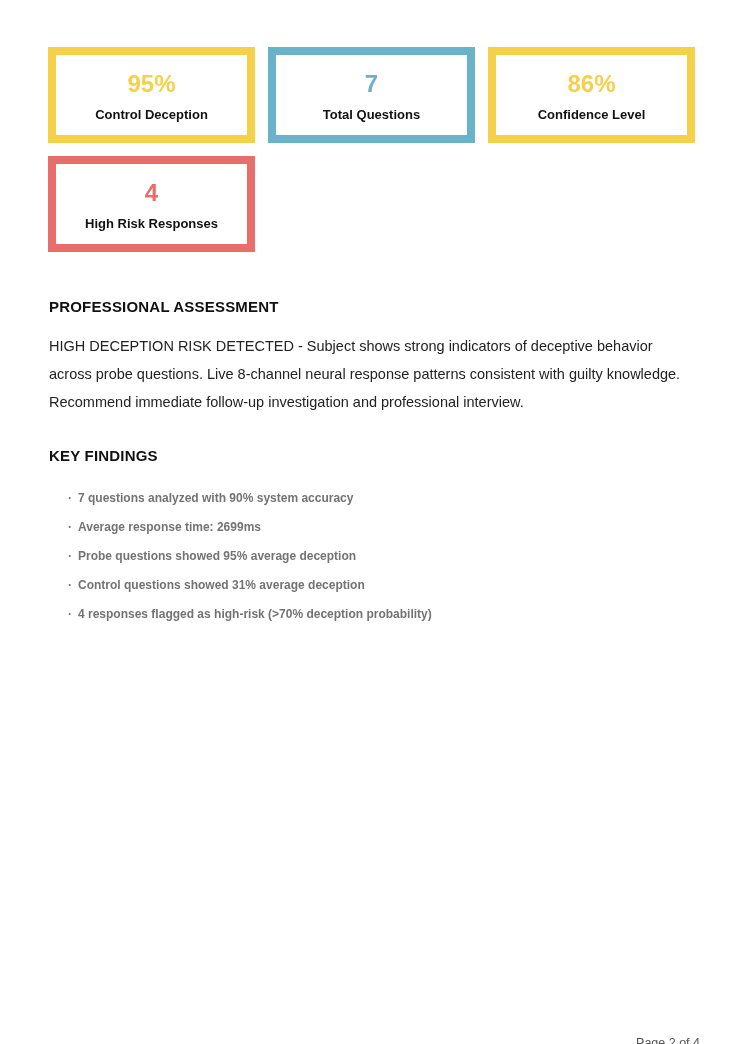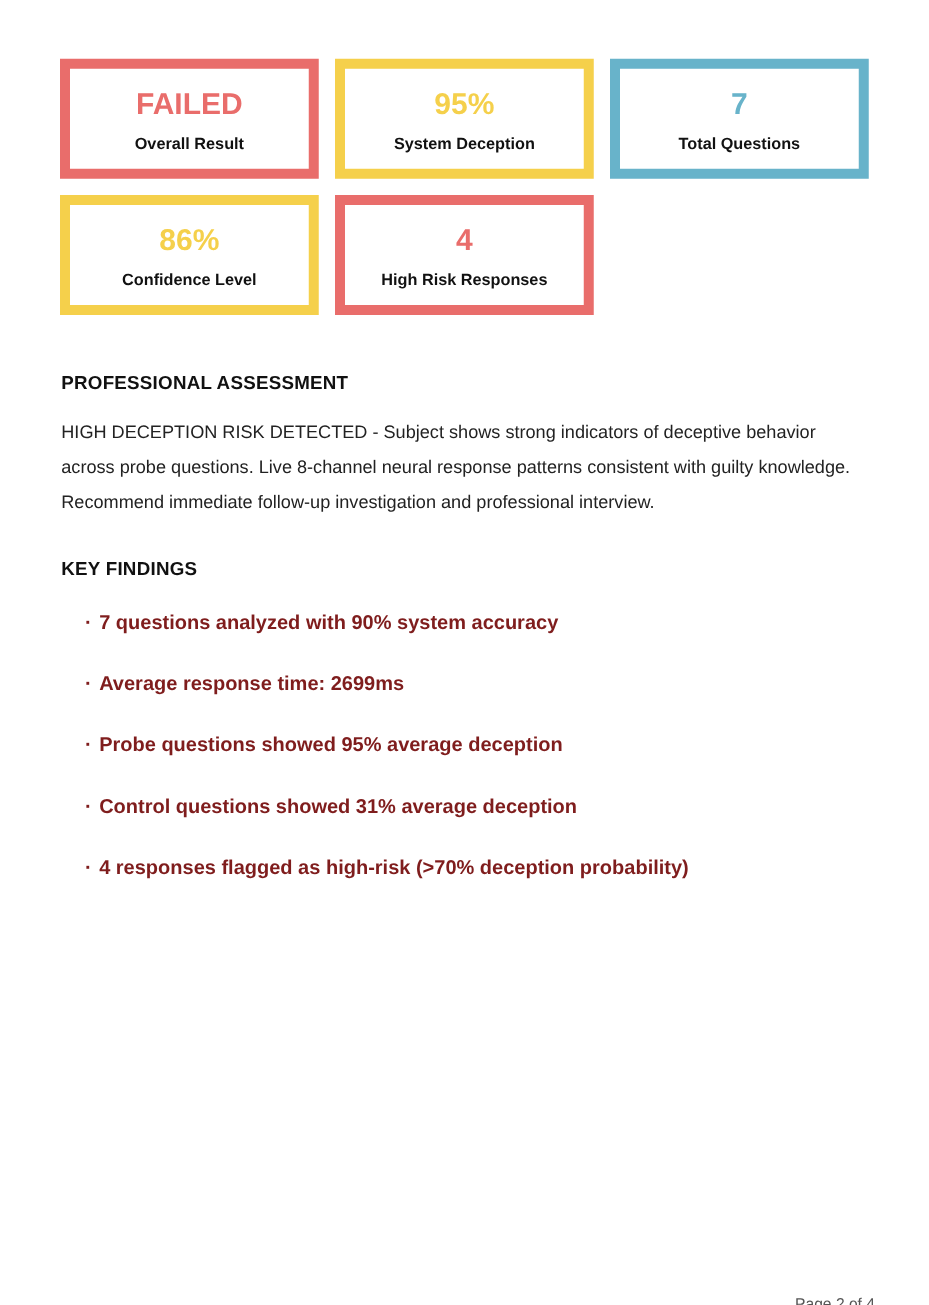--- a/index.html
+++ b/index.html
@@ -60,51 +60,46 @@
     font-weight: 400;
     color: #222222;
     line-height: 28px;
   }
   .findings-heading { margin-top: 31px; }
   .findings-list {
     margin: 20px 48px 0 68px;
     list-style: none;
   }
   .findings-list li {
-    font-size: 16px;
+    font-size: 12px;
     font-weight: 700;
-    color: #7f1d1d;
+    color: #737373;
     line-height: 29px;
     white-space: nowrap;
-    margin-top: 20px;
   }
   .bullet-marker { font-weight: 700; margin-right: 6px; }
 
   .page-footer {
     position: absolute;
     right: 43px;
     bottom: 41px;
     font-size: 12.5px;
     color: #555555;
   }
 </style>
 </head>
 <body>
 
 <div class="page">
 
 
   <div class="cards-grid">
-    <div class="stat-card" style="border-color: rgb(233, 109, 107);">
-      <div class="card-value" style="color: rgb(233, 109, 107);">FAILED</div>
-      <div class="card-label">Overall Result</div>
-    </div>
     <div class="stat-card" style="border-color: rgb(245, 208, 75);">
       <div class="card-value" style="color: rgb(245, 208, 75);">95%</div>
-      <div class="card-label">System Deception</div>
+      <div class="card-label">Control Deception</div>
     </div>
     <div class="stat-card" style="border-color: rgb(104, 179, 202);">
       <div class="card-value" style="color: rgb(104, 179, 202);">7</div>
       <div class="card-label">Total Questions</div>
     </div>
     <div class="stat-card" style="border-color: rgb(245, 208, 75);">
       <div class="card-value" style="color: rgb(245, 208, 75);">86%</div>
       <div class="card-label">Confidence Level</div>
     </div>
     <div class="stat-card" style="border-color: rgb(233, 109, 107);">

